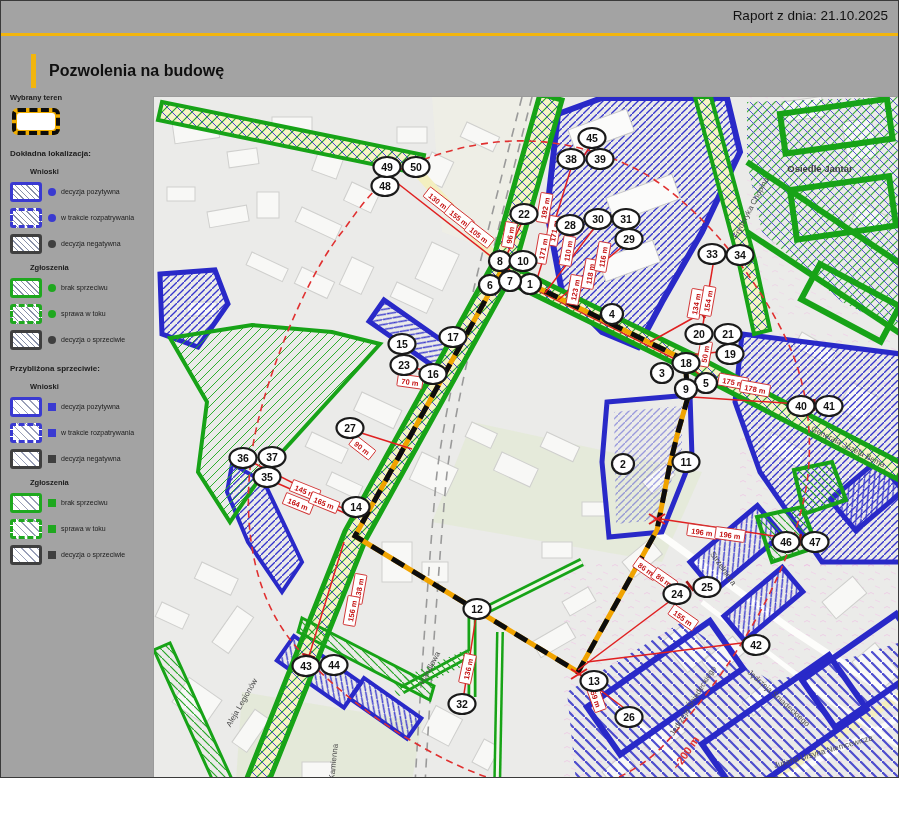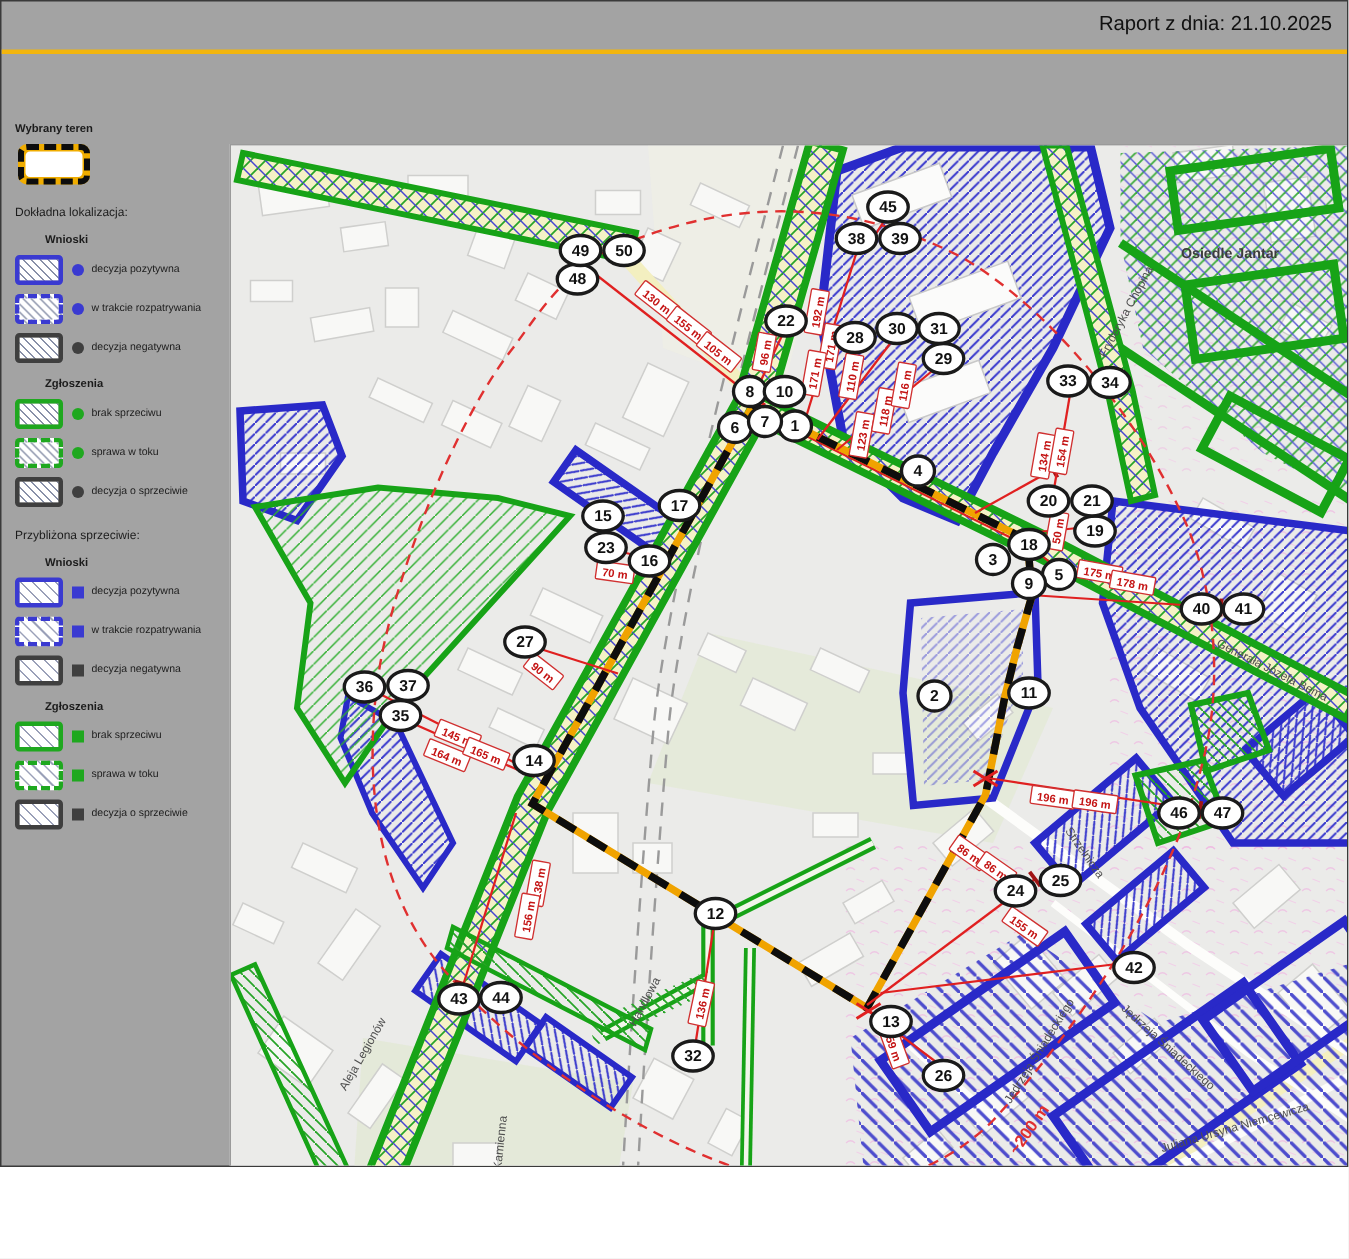--- a/index.html
+++ b/index.html
@@ -3,23 +3,23 @@
 <meta charset="utf-8">
 <style>
   html,body{margin:0;padding:0;background:#ffffff;font-family:"Liberation Sans",sans-serif;}
   #page{position:relative;width:899px;height:778px;background:#a3a3a3;border:1px solid #3a3a3a;box-sizing:border-box;overflow:hidden;}
   #report-date{position:absolute;top:7px;right:10px;font-size:13.5px;color:#111;}
   #top-rule{position:absolute;top:32px;left:0;width:899px;height:3px;background:#f2b50d;}
   #title-row{position:absolute;top:53px;left:30px;display:flex;align-items:center;}
   #title-bar{width:5px;height:34px;background:#f2b50d;margin-right:13px;}
   #page-title{font-size:16px;font-weight:bold;color:#101010;margin:0;}
   
-  #legend{position:absolute;left:9px;top:80px;width:140px;font-size:7px;color:#1c1c1c;}
+  #legend{position:absolute;left:9px;top:92px;width:140px;font-size:7px;color:#1c1c1c;}
   .lg-h1{font-size:7.5px;font-weight:bold;margin:0 0 4px 0;}
-  .lg-sec{font-size:8px;font-weight:normal;margin:14px 0 3px 0;}
+  .lg-sec{font-size:8px;font-weight:bold;margin:14px 0 3px 0;}
   .lg-grp{font-size:7.5px;font-weight:bold;margin:9px 0 2px 0;padding-left:20px;}
   .lg-row{display:flex;align-items:center;margin:6px 0;}
   .sw{width:26px;height:14px;border-radius:3px;border:3px solid #3a3ad1;flex:0 0 auto;
       background:repeating-linear-gradient(45deg,#ffffff 0 3px,#8890a8 3px 4px);}
   .sw.approx{background:repeating-linear-gradient(45deg,#ffffff 0 4.5px,#9aa0b8 4.5px 5.5px);}
   .sw.dashed{border-style:dashed;}
   .chip{flex:0 0 auto;width:8px;height:8px;margin:0 5px 0 6px;}
   .chip.dot{border-radius:50%;}
   .lg-label{line-height:1.05;}
   
@@ -33,20 +33,24 @@
   .street.big{fill:#3d3d3d;font-size:9.5px;font-weight:bold;}
   .mlabel{fill:#c41414;font-size:7.5px;font-weight:bold;}
   .marker-num{fill:#111;font-size:10.5px;font-weight:bold;}
 </style>
 </head>
 <body>
 
 <div id="page">
   <div id="report-date">Raport z dnia: 21.10.2025</div>
   <div id="top-rule"></div>
+  <div id="title-row">
+    <div id="title-bar"></div>
+    <h1 id="page-title">Pozwolenia na budowę</h1>
+  </div>
 
   <aside id="legend">
     <div class="lg-h1">Wybrany teren</div>
     <div id="sel-icon">
       <div class="y"></div>
         <div class="w"></div>
         <div class="d"></div>
     </div>
     <div id="legend-root">
         <div class="lg-sec">Dokładna lokalizacja:</div>

